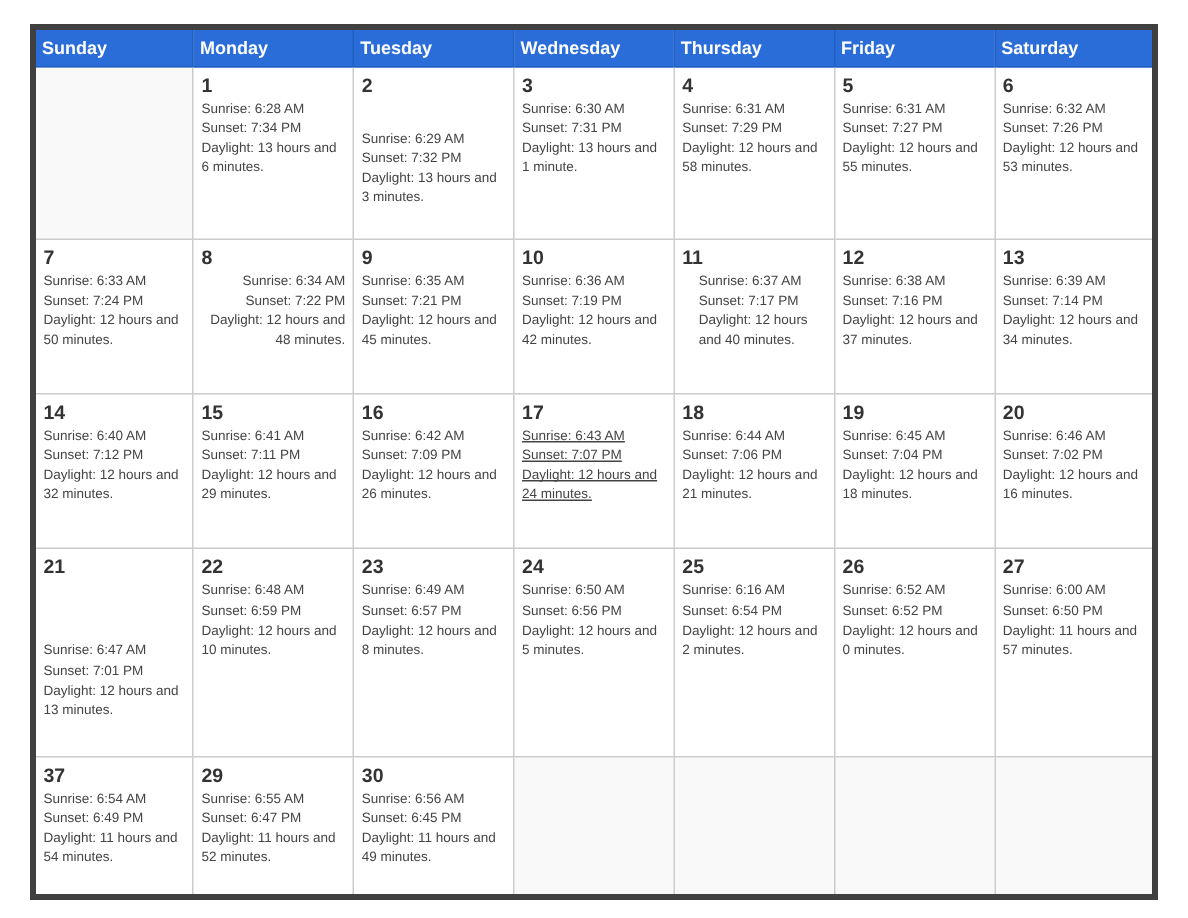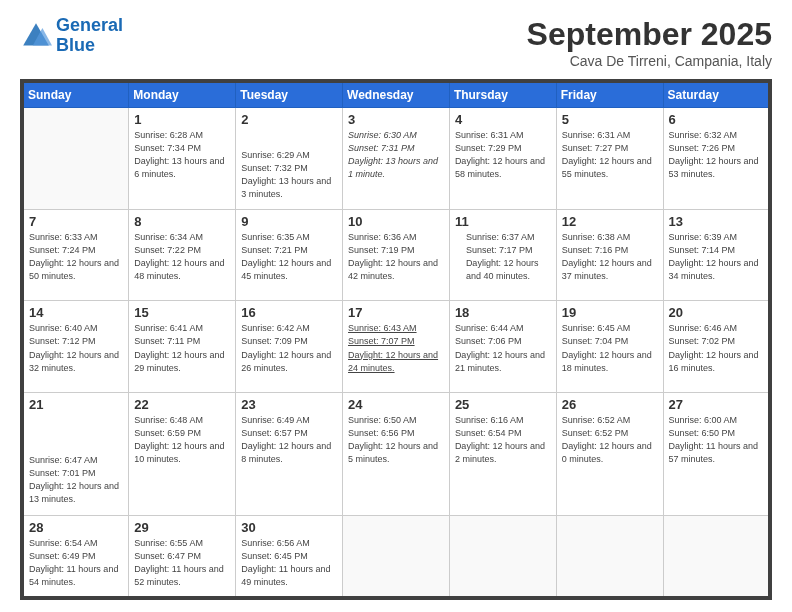--- a/index.html
+++ b/index.html
@@ -93,36 +93,20 @@
       line-height: 1.45;
     }
     tr.last-row td {
       height: 70px;
     }
   </style>
 </head>
 <body>
 
 <div class="page">
-  <div class="header">
-    <div class="logo">
-      <svg class="logo-icon" viewBox="0 0 40 40">
-        <polygon points="20,4 36,32 4,32" fill="#1a6ab5" opacity="0.85"></polygon>
-        <polygon points="28,10 40,32 16,32" fill="#5599dd" opacity="0.7"></polygon>
-      </svg>
-      <div class="logo-text">
-        <div><span>General</span></div>
-        <div><span style="color:#1a6ab5">Blue</span></div>
-      </div>
-    </div>
-    <div class="title-block">
-      <div class="month-title">September 2025</div>
-      <div class="location">Cava De Tirreni, Campania, Italy</div>
-    </div>
-  </div>
 
   <table class="calendar">
     <thead>
       <tr>
         <th>Sunday</th>
         <th>Monday</th>
         <th>Tuesday</th>
         <th>Wednesday</th>
         <th>Thursday</th>
         <th>Friday</th>
@@ -139,21 +123,21 @@
 Daylight: 13 hours and 6 minutes.</div>
           </td>
           <td>
             <span class="day-num">2</span>
             <div class="day-info" style="white-space: pre-line; margin-top: 22px;">Sunrise: 6:29 AM
 Sunset: 7:32 PM
 Daylight: 13 hours and 3 minutes.</div>
           </td>
           <td>
             <span class="day-num">3</span>
-            <div class="day-info" style="white-space: pre-line; font-style: italic;">Sunrise: 6:30 AM
+            <div class="day-info" style="white-space: pre-line;">Sunrise: 6:30 AM
 Sunset: 7:31 PM
 Daylight: 13 hours and 1 minute.</div>
           </td>
           <td>
             <span class="day-num">4</span>
             <div class="day-info" style="white-space: pre-line;">Sunrise: 6:31 AM
 Sunset: 7:29 PM
 Daylight: 12 hours and 58 minutes.</div>
           </td>
           <td>
@@ -171,21 +155,21 @@
         </tr>
         <tr>
           <td>
             <span class="day-num">7</span>
             <div class="day-info" style="white-space: pre-line;">Sunrise: 6:33 AM
 Sunset: 7:24 PM
 Daylight: 12 hours and 50 minutes.</div>
           </td>
           <td>
             <span class="day-num">8</span>
-            <div class="day-info" style="white-space: pre-line;">Sunrise: 6:34 AM
+            <div class="day-info" style="white-space: pre-line; text-align: right;">Sunrise: 6:34 AM
 Sunset: 7:22 PM
 Daylight: 12 hours and 48 minutes.</div>
           </td>
           <td>
             <span class="day-num">9</span>
             <div class="day-info" style="white-space: pre-line;">Sunrise: 6:35 AM
 Sunset: 7:21 PM
 Daylight: 12 hours and 45 minutes.</div>
           </td>
           <td>
@@ -296,21 +280,21 @@
           </td>
           <td>
             <span class="day-num">27</span>
             <div class="day-info" style="white-space: pre-line;">Sunrise: 6:00 AM
 Sunset: 6:50 PM
 Daylight: 11 hours and 57 minutes.</div>
           </td>
         </tr>
         <tr class="last-row">
           <td>
-            <span class="day-num">28</span>
+            <span class="day-num">37</span>
             <div class="day-info" style="white-space: pre-line;">Sunrise: 6:54 AM
 Sunset: 6:49 PM
 Daylight: 11 hours and 54 minutes.</div>
           </td>
           <td>
             <span class="day-num">29</span>
             <div class="day-info" style="white-space: pre-line;">Sunrise: 6:55 AM
 Sunset: 6:47 PM
 Daylight: 11 hours and 52 minutes.</div>
           </td>

